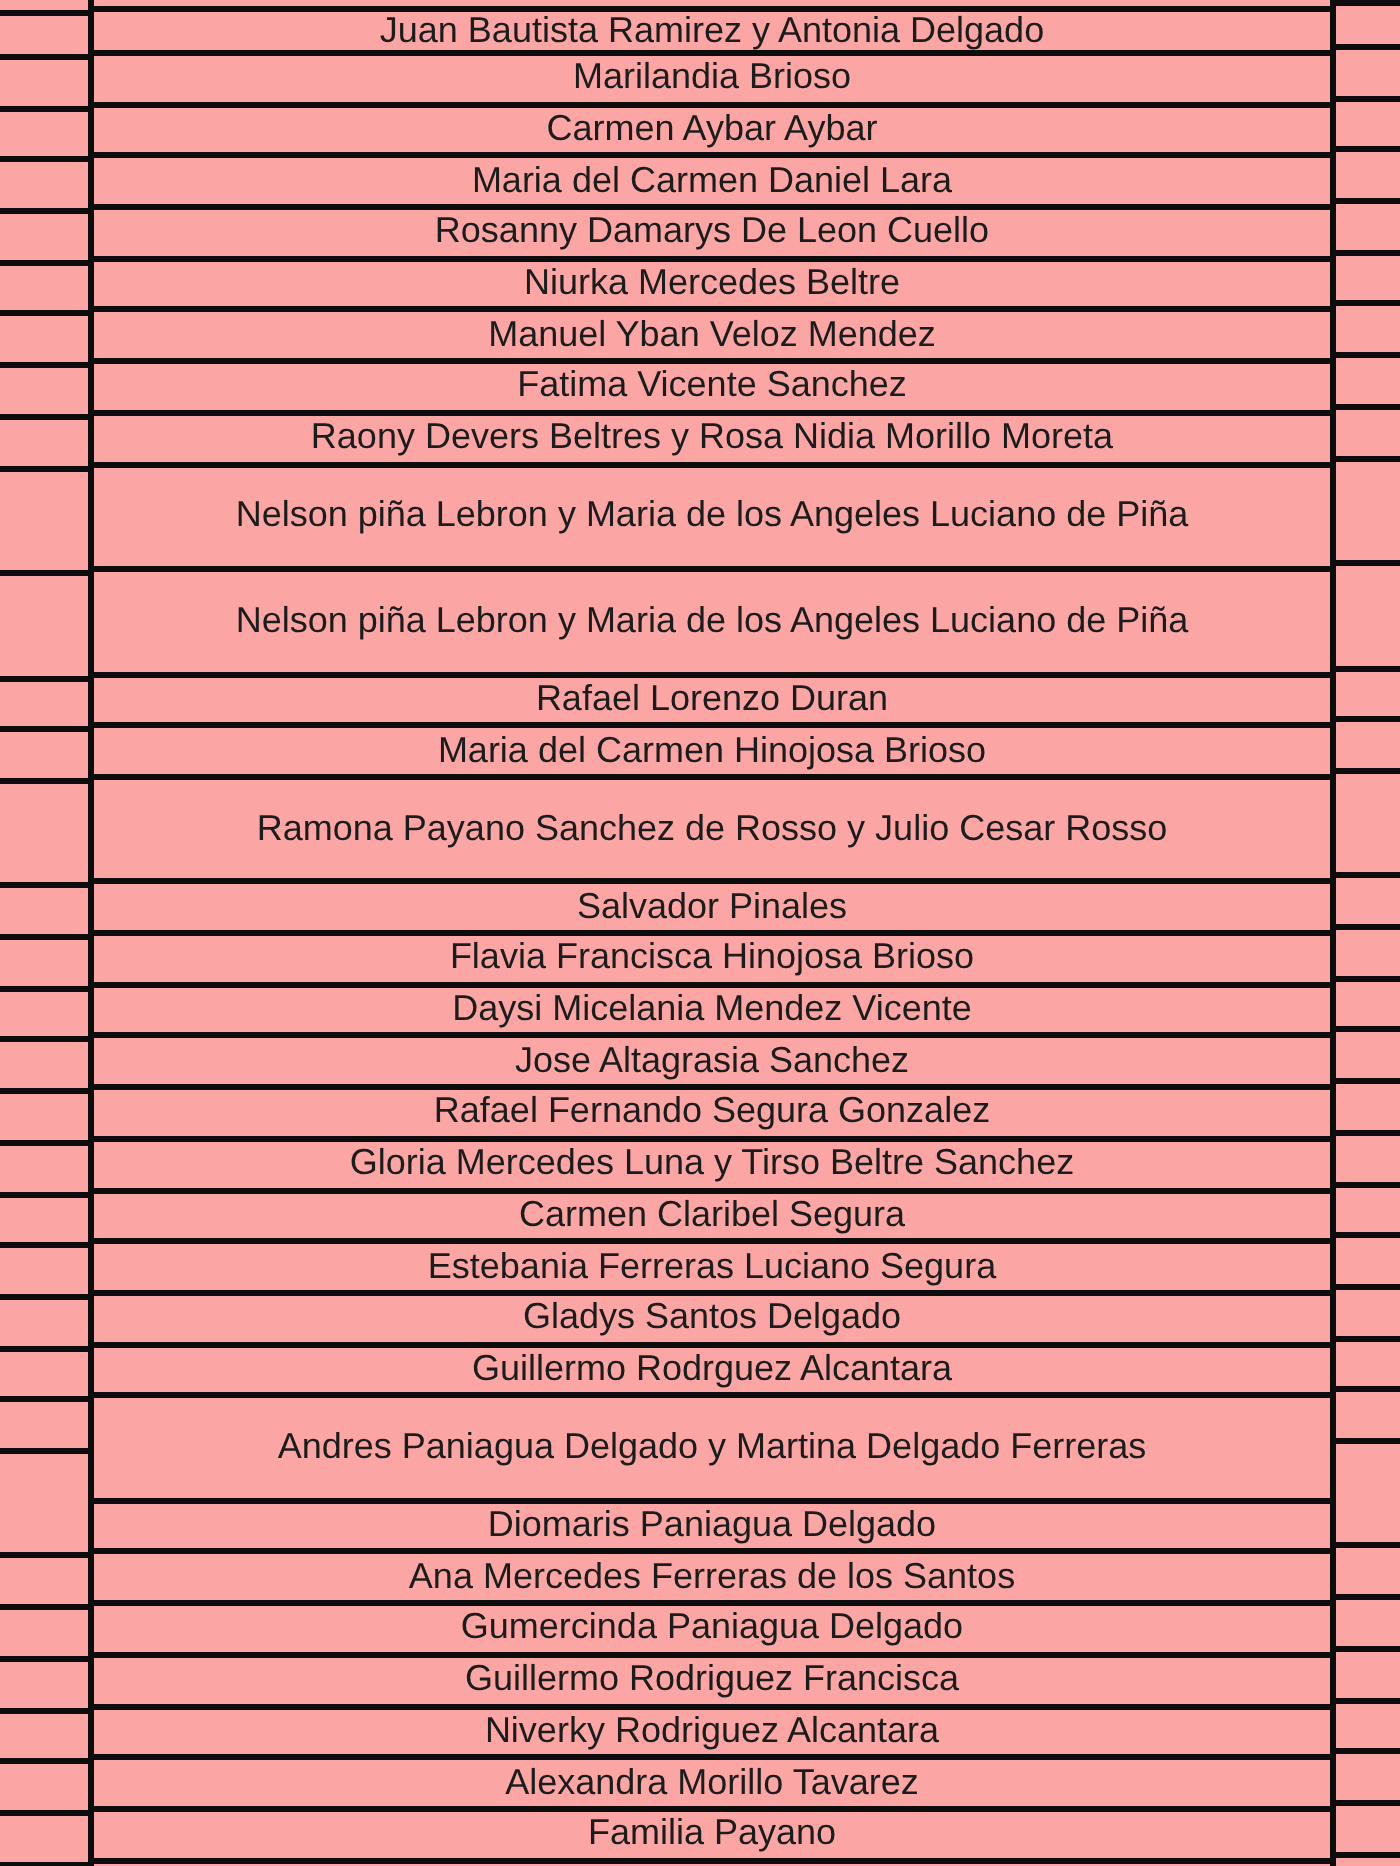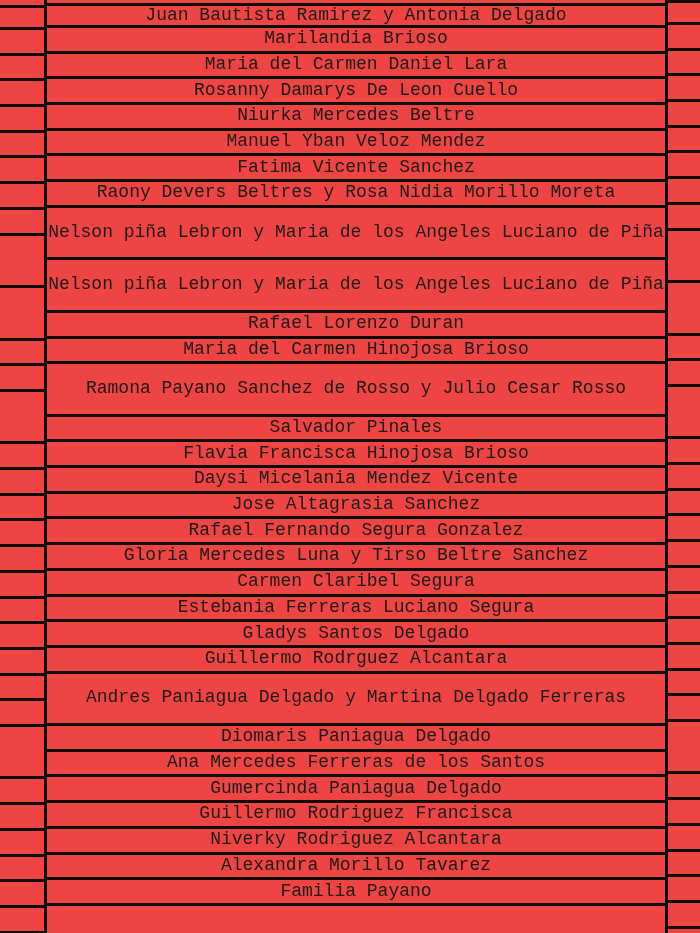--- a/index.html
+++ b/index.html
@@ -4,23 +4,23 @@
 <style>
   html, body {
     margin: 0;
     padding: 0;
     background: #ffffff;
   }
   .page {
     position: relative;
     width: 700px;
     height: 933px;
-    background: #ef4444;
+    background: #fca5a5;
     overflow: hidden;
-    font-family: Liberation Mono, monospace;
+    font-family: Liberation Sans, sans-serif;
   }
   .col {
     position: absolute;
     top: 0;
     box-sizing: border-box;
   }
   .col-left   { left: 0;     width: 44px;  padding-top: 5px; }
   .col-middle { left: 47px;  width: 618px; padding-top: 3px; }
   .col-right  { left: 668px; width: 32px;  padding-top: 0px; }
 
@@ -96,20 +96,23 @@
     </div>
 
   <div class="col col-middle" id="col-middle">
       <div class="row first">
         <span class="name-cell">Juan Bautista Ramirez y Antonia Delgado</span>
       </div>
       <div class="row">
         <span class="name-cell">Marilandia Brioso</span>
       </div>
       <div class="row">
+        <span class="name-cell">Carmen Aybar Aybar</span>
+      </div>
+      <div class="row">
         <span class="name-cell">Maria del Carmen Daniel Lara</span>
       </div>
       <div class="row">
         <span class="name-cell">Rosanny Damarys De Leon Cuello</span>
       </div>
       <div class="row">
         <span class="name-cell">Niurka Mercedes Beltre</span>
       </div>
       <div class="row">
         <span class="name-cell">Manuel Yban Veloz Mendez</span>

